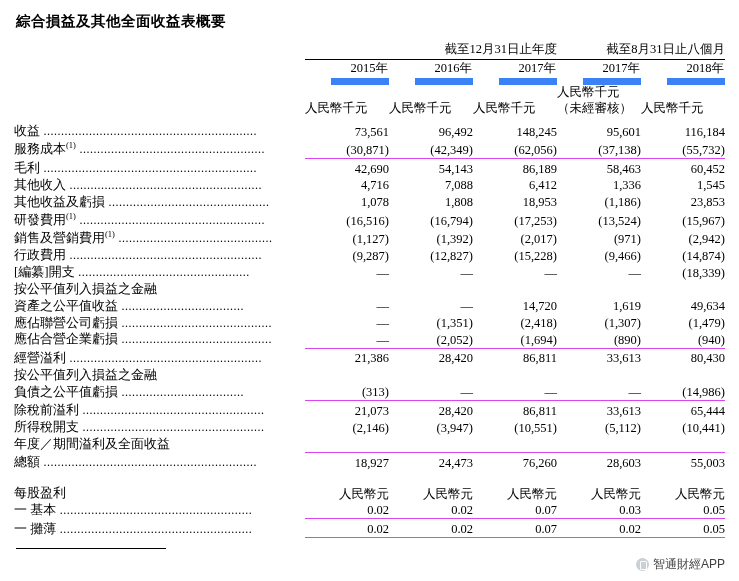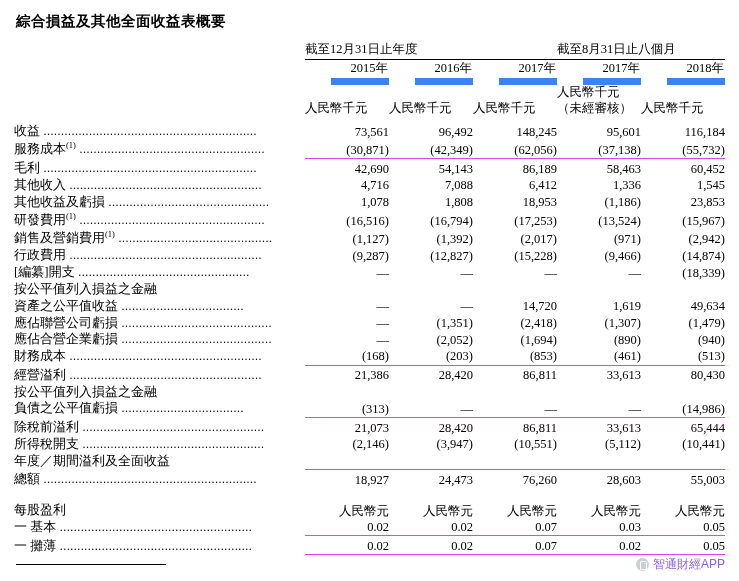--- a/index.html
+++ b/index.html
@@ -35,21 +35,21 @@
     font-size: 12.5px;
   }
   table.fin td, table.fin th {
     padding: 0;
     vertical-align: bottom;
     font-weight: normal;
   }
   col.c-label { width: 291px; }
   col.c-num   { width: 84px; }
   .hdr-group {
-    text-align: left;
+    text-align: right;
     font-size: 12.5px;
     padding-bottom: 2px;
   }
   .hdr-group .inner {
     border-bottom: 1px solid #000;
     display: block;
     padding-bottom: 1px;
   }
   .hdr-year {
     text-align: right;
@@ -102,21 +102,21 @@
     width: 150px;
     border-top: 1px solid #000;
     margin-left: 2px;
   }
   .watermark {
     position: absolute;
     right: 14px;
     bottom: 8px;
     font-family: "Liberation Sans", sans-serif;
     font-size: 12px;
-    color: #8b5cf6;
+    color: #404040;
     display: flex;
     align-items: center;
     gap: 4px;
   }
   .wm-logo {
     width: 13px; height: 13px;
     border-radius: 50%;
     background: #c9d0d6;
     display: inline-block;
     position: relative;
@@ -290,28 +290,20 @@
           <td class="num">(1,479)</td>
         </tr>
         <tr>
           <td class="label"><span>應佔合營企業虧損</span><span class="dots"> ...........................................</span></td>
           <td class="num">—</td>
           <td class="num">(2,052)</td>
           <td class="num">(1,694)</td>
           <td class="num">(890)</td>
           <td class="num">(940)</td>
         </tr>
-        <tr>
-          <td class="label"><span>財務成本</span><span class="dots"> .......................................................</span></td>
-          <td class="num">(168)</td>
-          <td class="num">(203)</td>
-          <td class="num">(853)</td>
-          <td class="num">(461)</td>
-          <td class="num">(513)</td>
-        </tr>
         <tr class="rule-above">
           <td class="label"><span>經營溢利</span><span class="dots"> .......................................................</span></td>
           <td class="num">21,386</td>
           <td class="num">28,420</td>
           <td class="num">86,811</td>
           <td class="num">33,613</td>
           <td class="num">80,430</td>
         </tr>
         <tr>
           <td class="label"><span>按公平值列入損益之金融</span></td>

